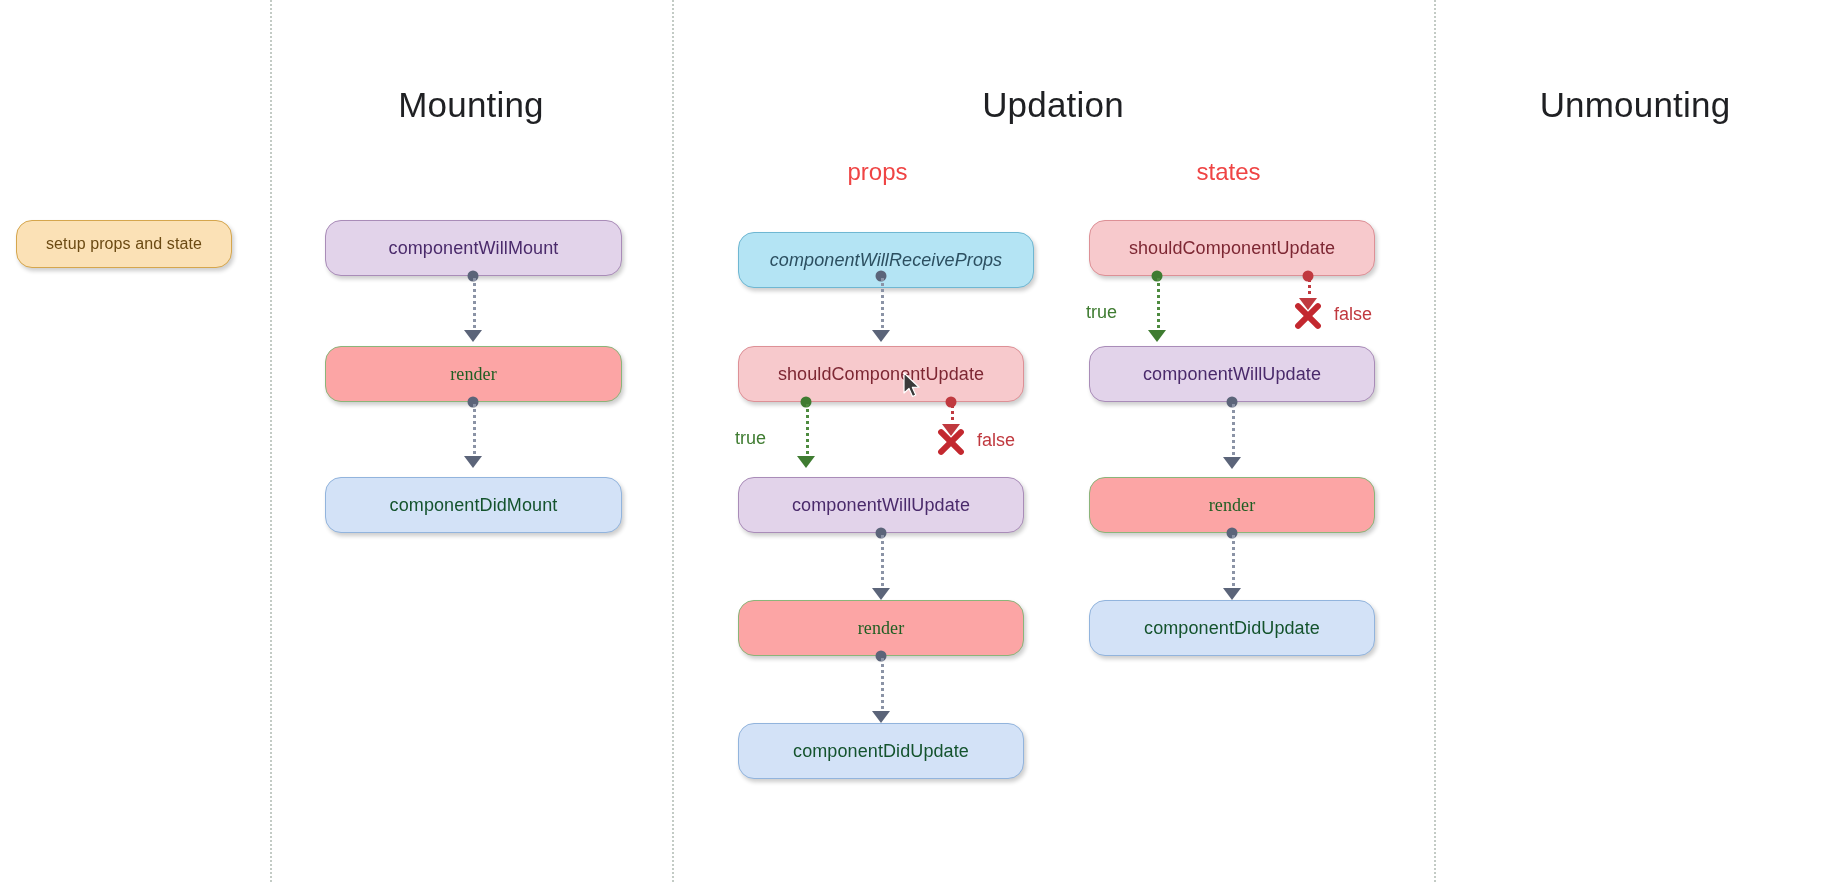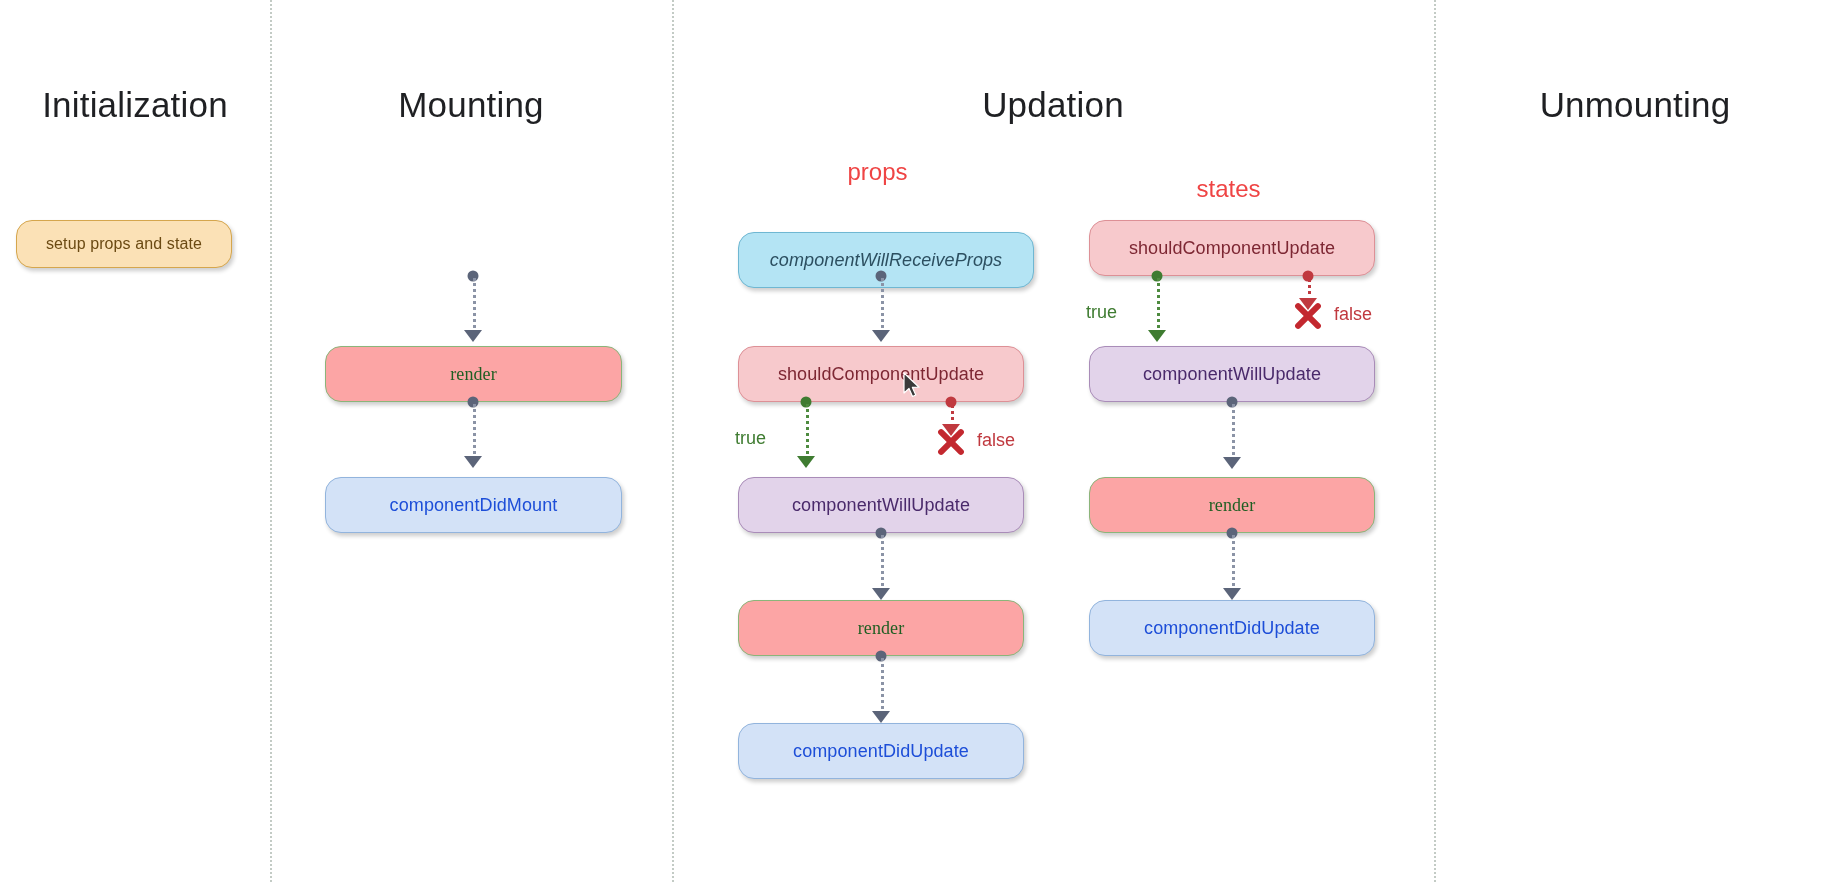--- a/index.html
+++ b/index.html
@@ -63,21 +63,21 @@
     align-items: center;
     justify-content: center;
     font-size: 18px;
     letter-spacing: .1px;
     box-shadow: 2px 3px 4px rgba(0,0,0,.20);
     white-space: nowrap;
   }
 
   .node.purple { background: #e2d3ea; border-color: #a98cb8; color: #4a2a6b; }
   .node.green  { background: #fca5a5; border-color: #8bb57a; color: #1f5e22; font-family: Liberation Serif, serif; }
-  .node.blue   { background: #d3e2f7; border-color: #92b4dd; color: #1d4ed8; }
+  .node.blue   { background: #d3e2f7; border-color: #92b4dd; color: #14532d; }
   .node.cyan   { background: #b4e4f4; border-color: #6fb7d2; color: #2c4f60; }
   .node.red    { background: #f7c9cc; border-color: #dd9096; color: #7d2733; }
   .node.orange { background: #fbe1b6; border-color: #d5a64d; color: #6b4a13; }
 
   .node.small { height: 48px; font-size: 16px; }
 
   
   .edge {
     position: absolute;
     width: 0;
@@ -150,34 +150,34 @@
 </style>
 </head>
 <body>
 
 <div id="diagram">
 
   <div class="divider d1"></div>
   <div class="divider d2"></div>
   <div class="divider d3"></div>
 
-  <div class="phase-title" style="left:0px; top:85px; width:270px;">Initialization</div>
 
   <div class="phase-title" style="left:270px; top:85px; width:402px;">Mounting</div>
 
   <div class="phase-title" style="left:672px; top:85px; width:762px;">Updation</div>
 
   <div class="phase-title" style="left:1434px; top:85px; width:402px;">Unmounting</div>
 
   <div class="sub-title" style="left:735px; top:158px; width:285px;">props</div>
 
-  <div class="sub-title" style="left:1086px; top:158px; width:285px;margin-top:17px;">states</div>
+  <div class="sub-title" style="left:1086px; top:158px; width:285px;">states</div>
 
   <div class="node orange small" style="left:16px; top:220px; width:216px;">setup props and state</div>
 
+  <div class="node purple" style="left:325px; top:220px; width:297px;">componentWillMount</div>
   <div class="dot" style="left:473px; top:276px;"></div>
   <div class="edge" style="left:473px; top:278px; height:56px;"></div>
   <div class="arrow" style="left:473px; top:330px;"></div>
 
   <div class="node green" style="left:325px; top:346px; width:297px;">render</div>
   <div class="dot" style="left:473px; top:402px;"></div>
   <div class="edge" style="left:473px; top:404px; height:56px;"></div>
   <div class="arrow" style="left:473px; top:456px;"></div>
 
   <div class="node blue" style="left:325px; top:477px; width:297px;">componentDidMount</div>

